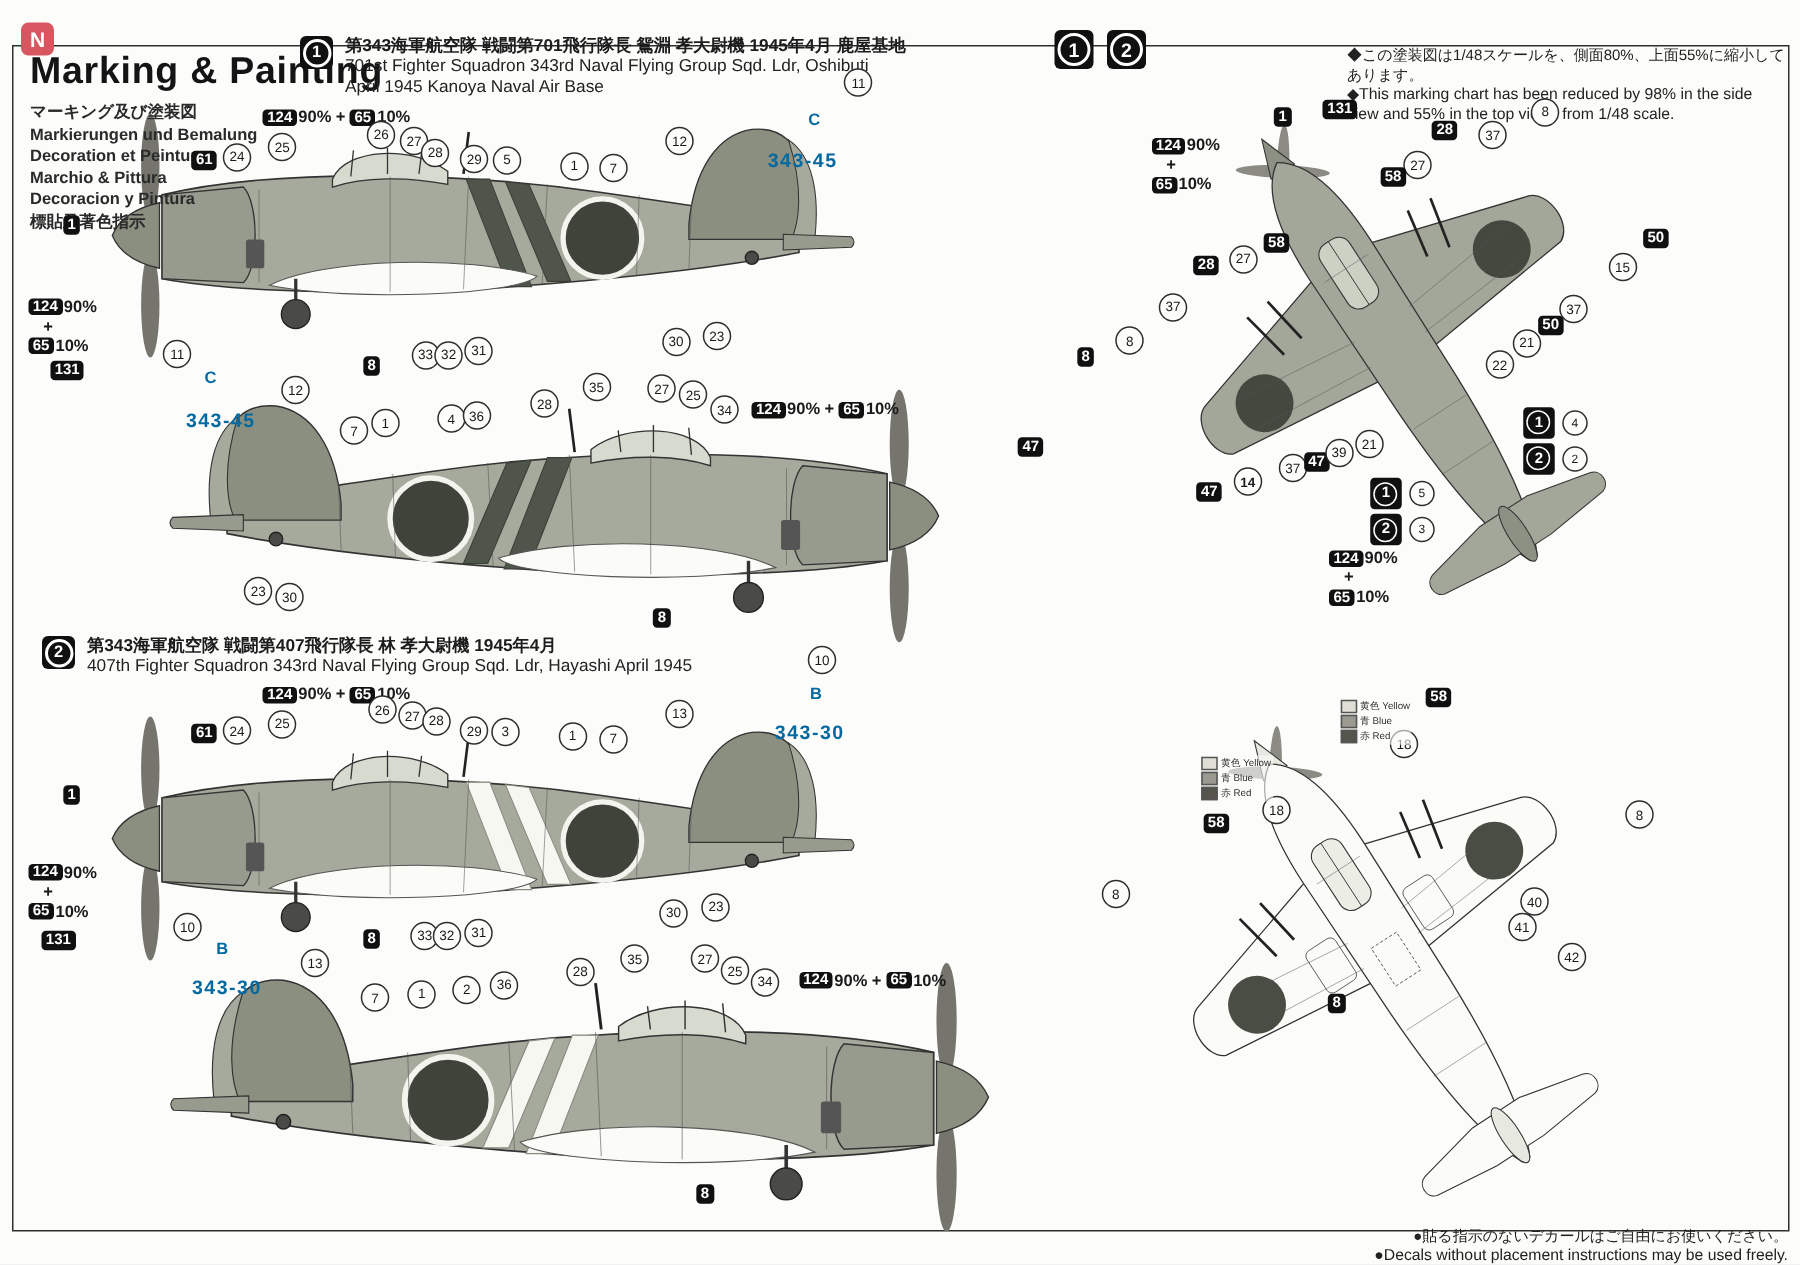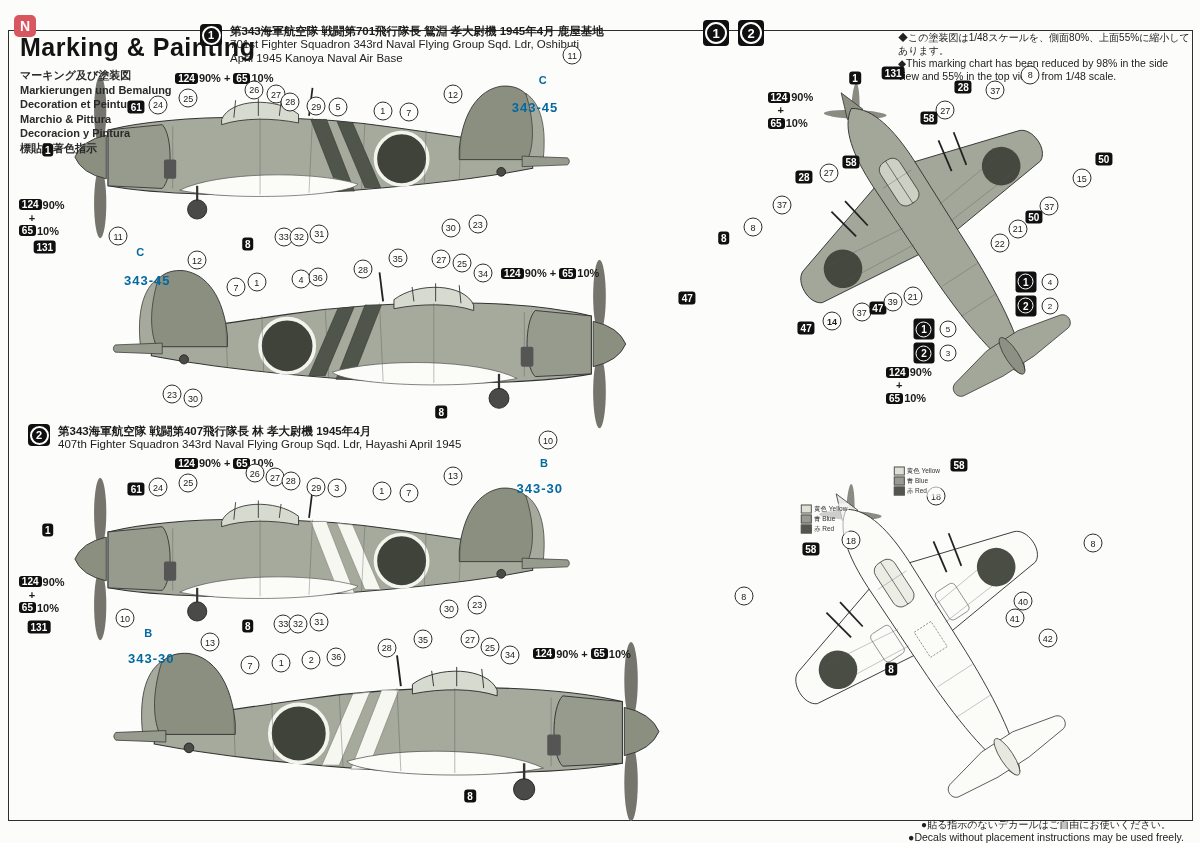--- a/index.html
+++ b/index.html
@@ -26,21 +26,21 @@
   .sq .inner{border:2px solid #fff;border-radius:50%;color:#fff;font-weight:bold;
         display:flex;align-items:center;justify-content:center;}
   .sq.sec{width:22px;height:22px;}  .sq.sec .inner{width:15px;height:15px;font-size:11px;}
   .sq.big{width:26px;height:26px;}  .sq.big .inner{width:18px;height:18px;font-size:13px;}
   .page-icons{position:absolute;left:703px;top:20px;display:flex;gap:9px;z-index:6;}
   
   .note{position:absolute;z-index:6;margin-top:19px;}
   .note .jp{font-size:10px;line-height:13px;color:#222;}
   .note .en{font-size:10.5px;line-height:13px;color:#222;}
   .scale-note{left:898px;top:12px;width:294px;}
-  .decal-note{left:900px;top:799px;width:292px;text-align:center;}
+  .decal-note{left:900px;top:799px;width:292px;text-align:right;}
   
   .view{position:absolute;}
   .plane{position:absolute;}
   #s1a{left:10px;top:48px;width:590px;height:215px;}
   #s1b{left:95px;top:232px;width:580px;height:200px;}
   #s2a{left:10px;top:436px;width:590px;height:227px;}
   #s2b{left:95px;top:615px;width:625px;height:215px;}
   #topview{left:680px;top:30px;width:515px;height:445px;}
   #bottomview{left:680px;top:435px;width:515px;height:400px;}
   #s1a .plane{left:40px;top:26px;width:525px;height:166px;}

